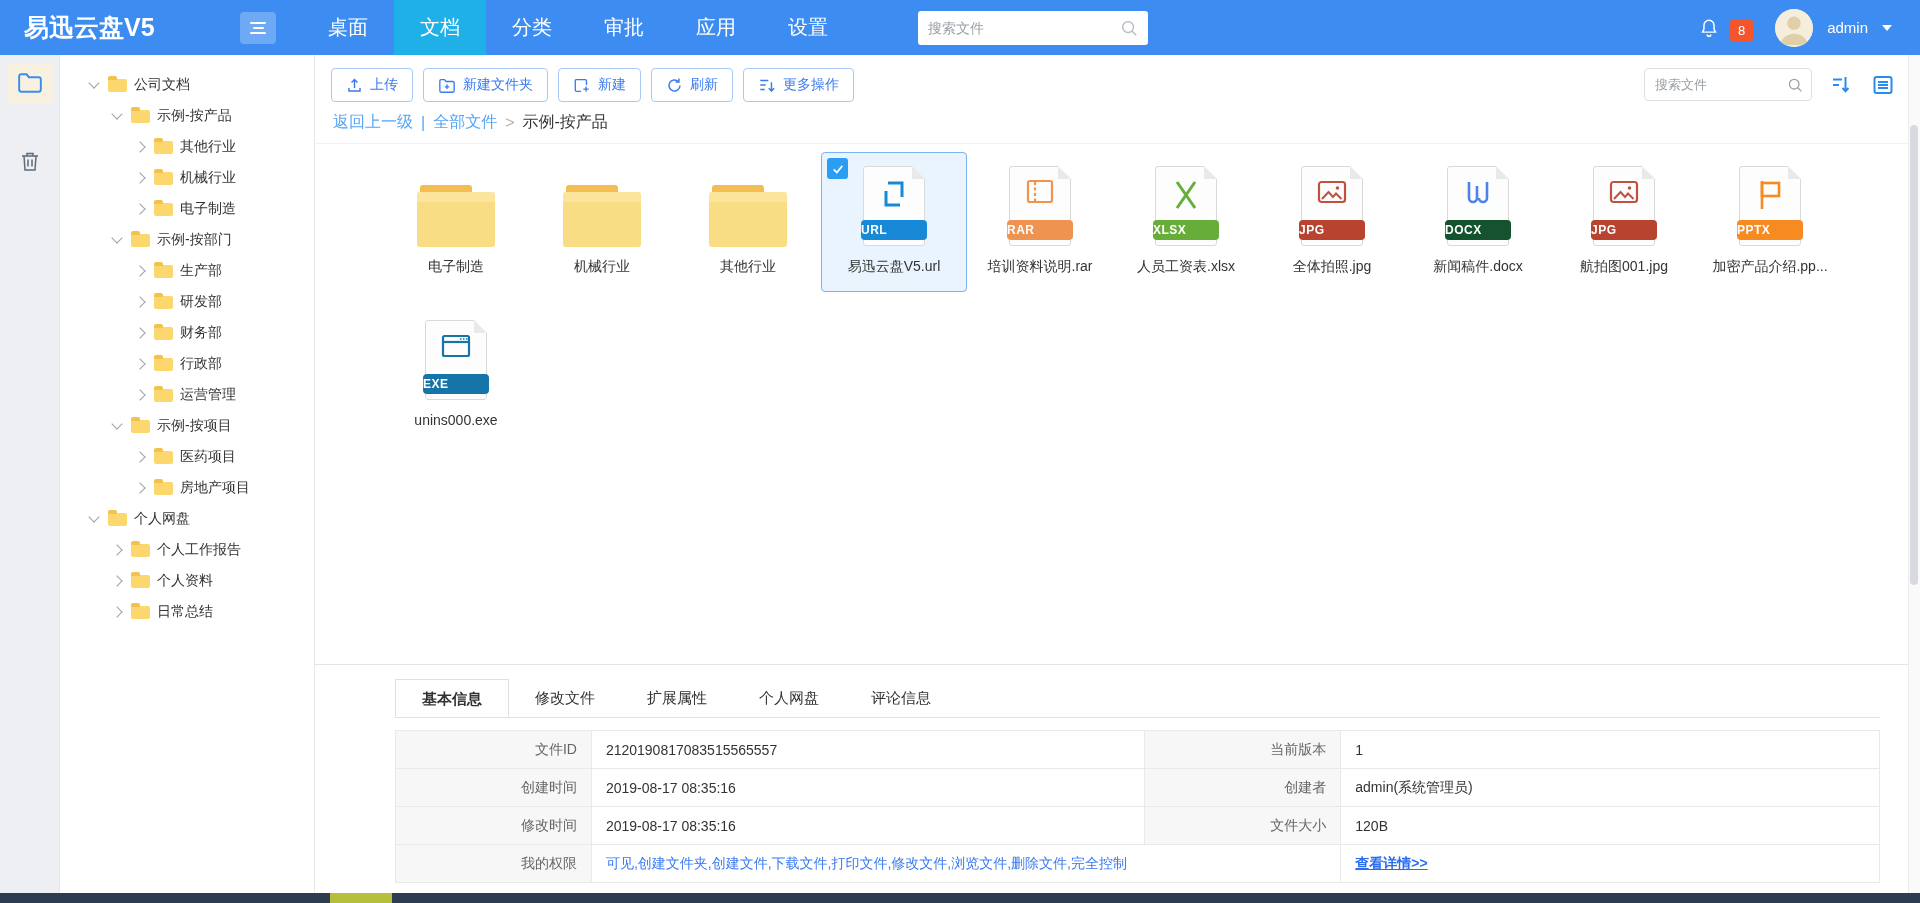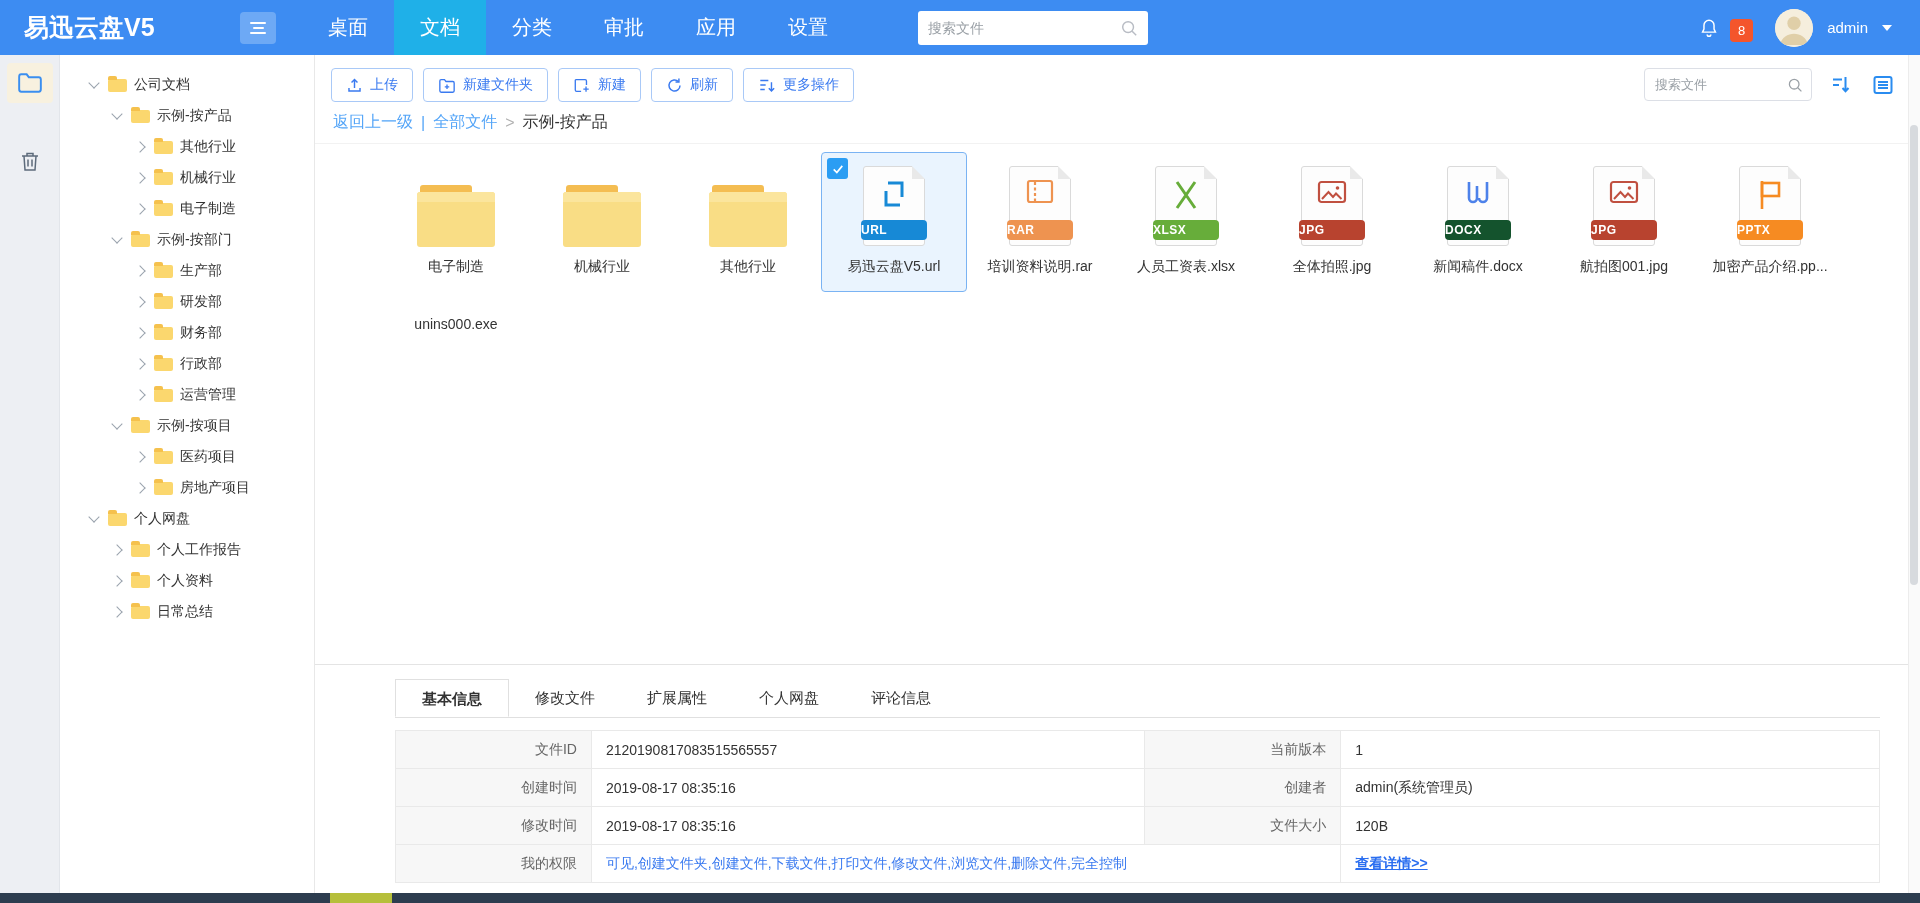--- a/index.html
+++ b/index.html
@@ -449,20 +449,30 @@
                 <path d="M8 4v28" stroke="#f68b22" stroke-width="2.6"></path>
                 <rect x="8" y="6" width="17" height="13" fill="none" stroke="#f68b22" stroke-width="2.6"></rect>
               </svg>
               <div class="banner" style="background: rgb(246, 139, 34);">PPTX</div>
             </div>
           </div>
           <div class="file-name">加密产品介绍.pp...</div>
         </div>
 
         <div class="file-item">
+          <div class="icon-zone">
+            <div class="page">
+              <svg class="sym" width="36" height="30" viewBox="0 0 36 30">
+                <rect x="5" y="5" width="26" height="20" rx="1.5" fill="none" stroke="#1575a8" stroke-width="2.2"></rect>
+                <path d="M5 11h26" stroke="#1575a8" stroke-width="2.2"></path>
+                <path d="M22 8h1.5M25 8h1.5M28 8h1.5" stroke="#1575a8" stroke-width="1.6"></path>
+              </svg>
+              <div class="banner" style="background: rgb(21, 117, 168);">EXE</div>
+            </div>
+          </div>
           <div class="file-name">unins000.exe</div>
         </div>
 
       </div>
     </div>
 
     <div class="detail">
       <div class="tabs">
         <div class="tab active">基本信息</div>
         <div class="tab">修改文件</div>

